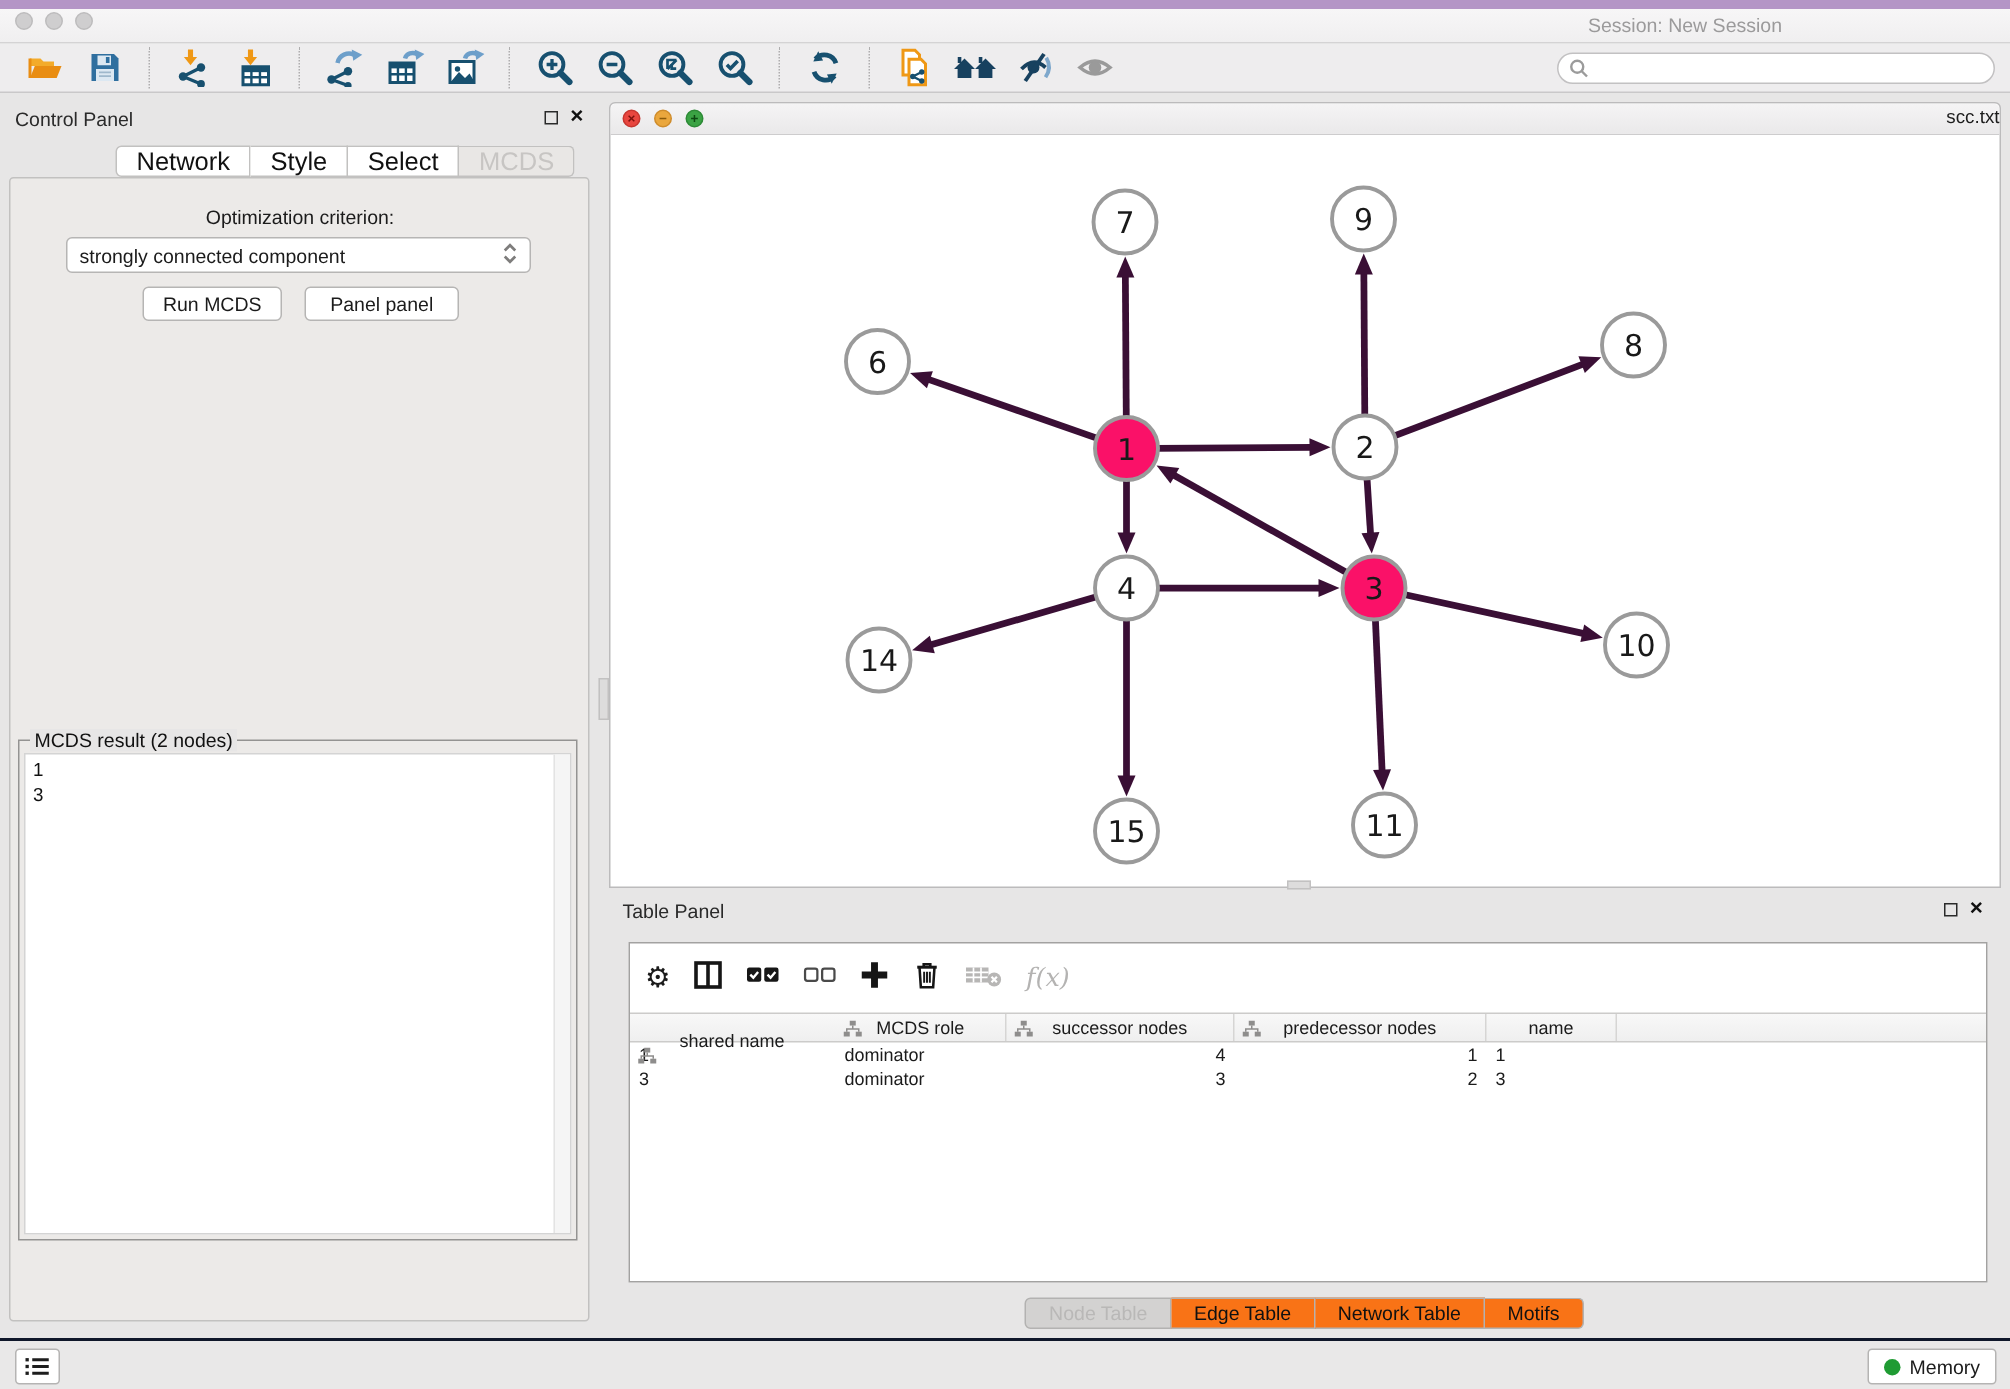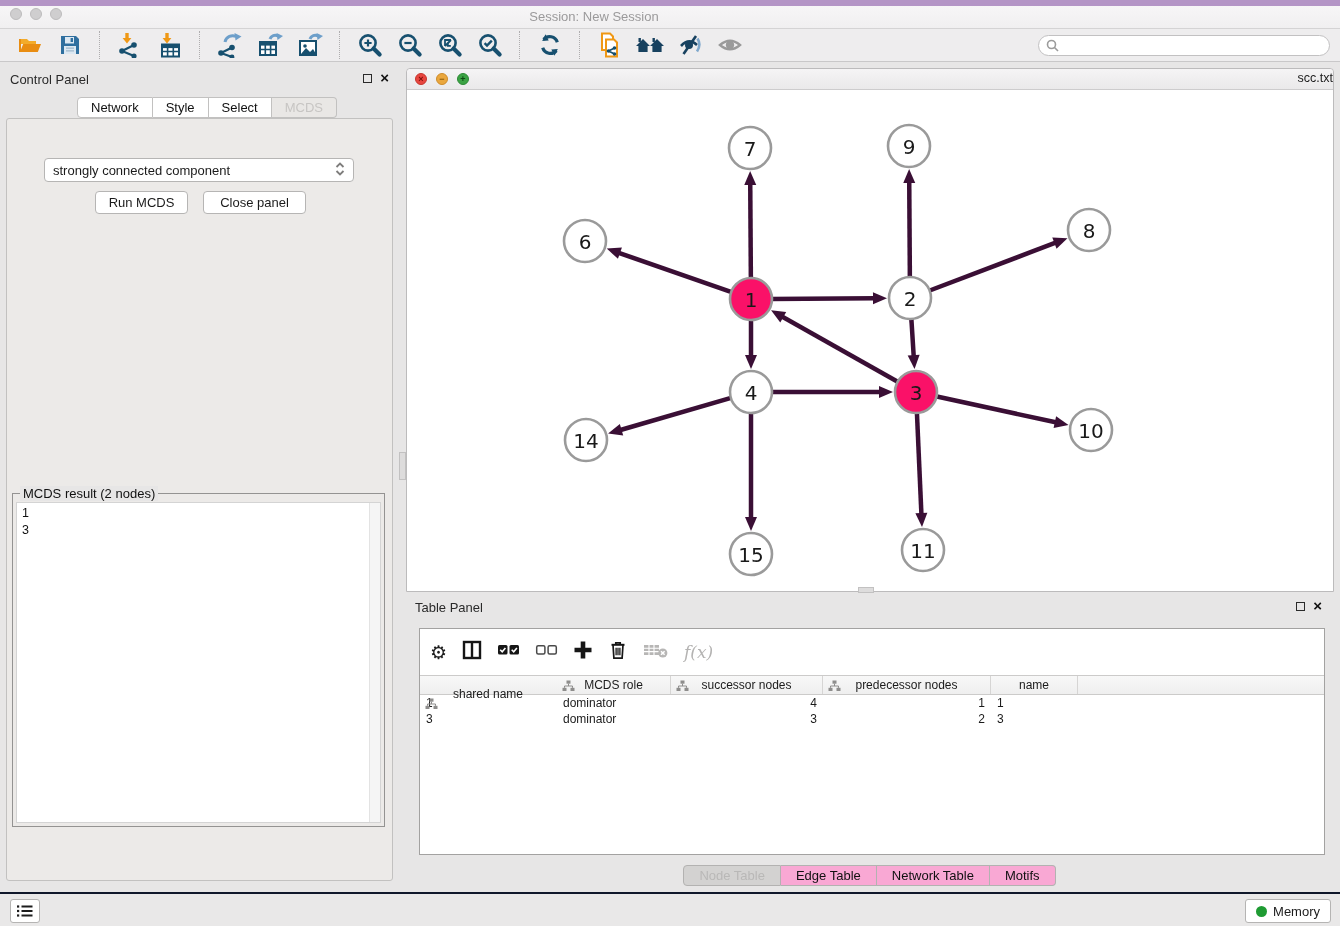--- a/index.html
+++ b/index.html
@@ -5,40 +5,40 @@
   html,body{margin:0;padding:0}
   body{width:1340px;height:926px;position:relative;overflow:hidden;
        font-family:"Liberation Sans",sans-serif;background:#e7e6e6;color:#1b1b1b}
   .abs{position:absolute}
   
   .accent{left:0;top:0;width:1340px;height:6px;background:#b495c6}
   .titlebar{left:0;top:6px;width:1340px;height:22px;background:linear-gradient(#f7f6f7,#f0eff0);
             border-bottom:1px solid #d4d3d4}
   .lights{left:10px;top:8px;display:flex;gap:8px}
   .light{width:12px;height:12px;border-radius:50%;background:#cfcecf;border:1px solid #bdbcbd;box-sizing:border-box}
-  .apptitle{left:0;top:6px;width:1188px;text-align:center;font-size:13px;line-height:22px;color:#9b9a9b}
+  .apptitle{left:0;top:6px;width:1188px;text-align:right;font-size:13px;line-height:22px;color:#9b9a9b}
   
   .toolbar{left:0;top:29px;width:1340px;height:33px;background:#eeedee;border-bottom:1px solid #c9c8c9;
            display:flex;align-items:center;padding:0 10px;box-sizing:border-box}
   .tbtn{width:32px;height:30px;display:flex;align-items:center;justify-content:center;margin:0 4px;flex:none}
   .tsep{width:1px;height:28px;border-left:1px dotted #aeadae;margin:0 9px;flex:none}
   .search{margin-left:auto;width:292px;height:21px;border:1px solid #c2c1c2;border-radius:11px;background:#fff;
           display:flex;align-items:center;padding:0 7px;box-sizing:border-box}
   .search input{border:none;outline:none;flex:1;font-size:12px;background:transparent;font-family:inherit}
   
   .phead{font-size:13px;color:#2a2a2a}
   .winbtns{display:flex;align-items:center;gap:8px}
   .sqbtn{width:9px;height:9px;border:1.5px solid #2a2a2a;box-sizing:border-box}
   .xbtn{font-size:15px;font-weight:bold;line-height:10px;color:#111}
   
   .control-panel{left:0;top:66px;width:400px;height:826px}
   .cp-body{position:absolute;left:6px;top:52px;width:387px;height:763px;background:#eceae8;
            border:1px solid #c2c1c0;border-radius:3px;box-sizing:border-box}
   .cp-tabs{position:absolute;left:77px;top:31px;height:21px;display:flex;z-index:2}
-  .cp-tab{background:#fff;border:1px solid #c2c1c0;border-left:none;padding:0 13px;font-size:13px;
+  .cp-tab{background:#fff;border:1px solid #c2c1c0;border-left:none;padding:0 13px;font-size:17px;
           line-height:19px;color:#111;cursor:default}
   .cp-tab:first-child{border-left:1px solid #c2c1c0;border-radius:4px 0 0 4px}
   .cp-tab:last-child{border-radius:0 4px 4px 0}
   .cp-tab.active{background:#e9e7e5;color:#c7c5c3}
   .opt-label{position:absolute;left:0;top:71px;width:400px;text-align:center;font-size:13px}
   .criterion{position:absolute;left:44px;top:92px;width:310px;height:24px;background:#fff;
              border:1px solid #b6b5b4;border-radius:4px;display:flex;align-items:center;
              padding:0 8px;box-sizing:border-box;font-size:13px}
   .criterion .step{margin-left:auto}
   .cbtn{position:absolute;top:125px;height:23px;background:#fff;border:1px solid #b6b5b4;border-radius:4px;
@@ -71,21 +71,21 @@
   .fx{font-family:"DejaVu Serif",serif;font-style:italic;font-size:17px;color:#b4b3b2}
   .gear{font-size:19px;color:#1c1c1c;line-height:1}
   .tbl-head{display:flex;height:20px;background:linear-gradient(#f8f8f8,#efefef);
             border-top:1px solid #cccbca;border-bottom:1px solid #cccbca;box-sizing:border-box}
   .th{position:relative;display:flex;align-items:center;justify-content:center;font-size:12px;color:#1b1b1b;
       border-right:1px solid #d6d5d4;box-sizing:border-box;flex:none}
   .th .treeic{position:absolute;left:5px;top:4px}
   .tr{display:flex;height:16px;align-items:center}
   .td{font-size:12px;padding:0 6px;box-sizing:border-box;flex:none;overflow:hidden;white-space:nowrap}
   .tbl-tabs{position:absolute;left:0;top:270px;width:929px;display:flex;justify-content:center}
-  .btab{border:1px solid #b3b2b1;border-left:none;background:#f9a8d4;padding:0 15px;height:21px;line-height:20px;
+  .btab{border:1px solid #b3b2b1;border-left:none;background:#f97316;padding:0 15px;height:21px;line-height:20px;
         font-size:13px;color:#111;box-sizing:border-box}
   .btab:first-child{border-left:1px solid #b3b2b1;border-radius:4px 0 0 4px}
   .btab:last-child{border-radius:0 4px 4px 0}
   .btab.active{background:#d3d2d1;color:#b9b8b7}
   
   .statusbar{left:0;top:892px;width:1340px;height:34px;background:#e9e8e8;border-top:2px solid #0f172a;box-sizing:border-box}
   .listbtn{position:absolute;left:10px;top:5px;width:30px;height:24px;background:#fff;border:1px solid #b5b4b3;
            border-radius:3px;display:flex;align-items:center;justify-content:center;box-sizing:border-box}
   .membtn{position:absolute;right:9px;top:5px;height:24px;background:#fff;border:1px solid #b5b4b3;border-radius:3px;
           display:flex;align-items:center;gap:6px;padding:0 10px;font-size:13px;box-sizing:border-box}
@@ -256,31 +256,32 @@
     <span class="sqbtn"></span>
     <span class="xbtn">×</span>
   </div>
   <div class="cp-body"></div>
   <div class="cp-tabs" id="control-tabs">
       <div class="cp-tab">Network</div>
       <div class="cp-tab">Style</div>
       <div class="cp-tab">Select</div>
       <div class="cp-tab active">MCDS</div>
     </div>
+  <div class="opt-label">Optimization criterion:</div>
   <div class="criterion">
     <span>strongly connected component</span>
     <span class="step">
       <svg width="10" height="16" viewBox="0 0 10 16">
           <path d="M1.5 6L5 2.5 8.5 6" fill="none" stroke="#7e7d7c" stroke-width="1.8"></path>
           <path d="M1.5 10L5 13.5 8.5 10" fill="none" stroke="#7e7d7c" stroke-width="1.8"></path>
         </svg>
     </span>
   </div>
   <div class="cbtn" style="left:95px;width:93px">Run MCDS</div>
-  <div class="cbtn" style="left:203px;width:103px">Close panel</div>
+  <div class="cbtn" style="left:203px;width:103px">Panel panel</div>
   <div class="fieldset">
     <span class="legend">MCDS result (2 nodes)</span>
     <div class="result-box">
       <div class="result-lines" id="mcds-result-lines">
           <div>1</div>
           <div>3</div>
         </div>
       <div class="result-scroll"></div>
     </div>
   </div>

